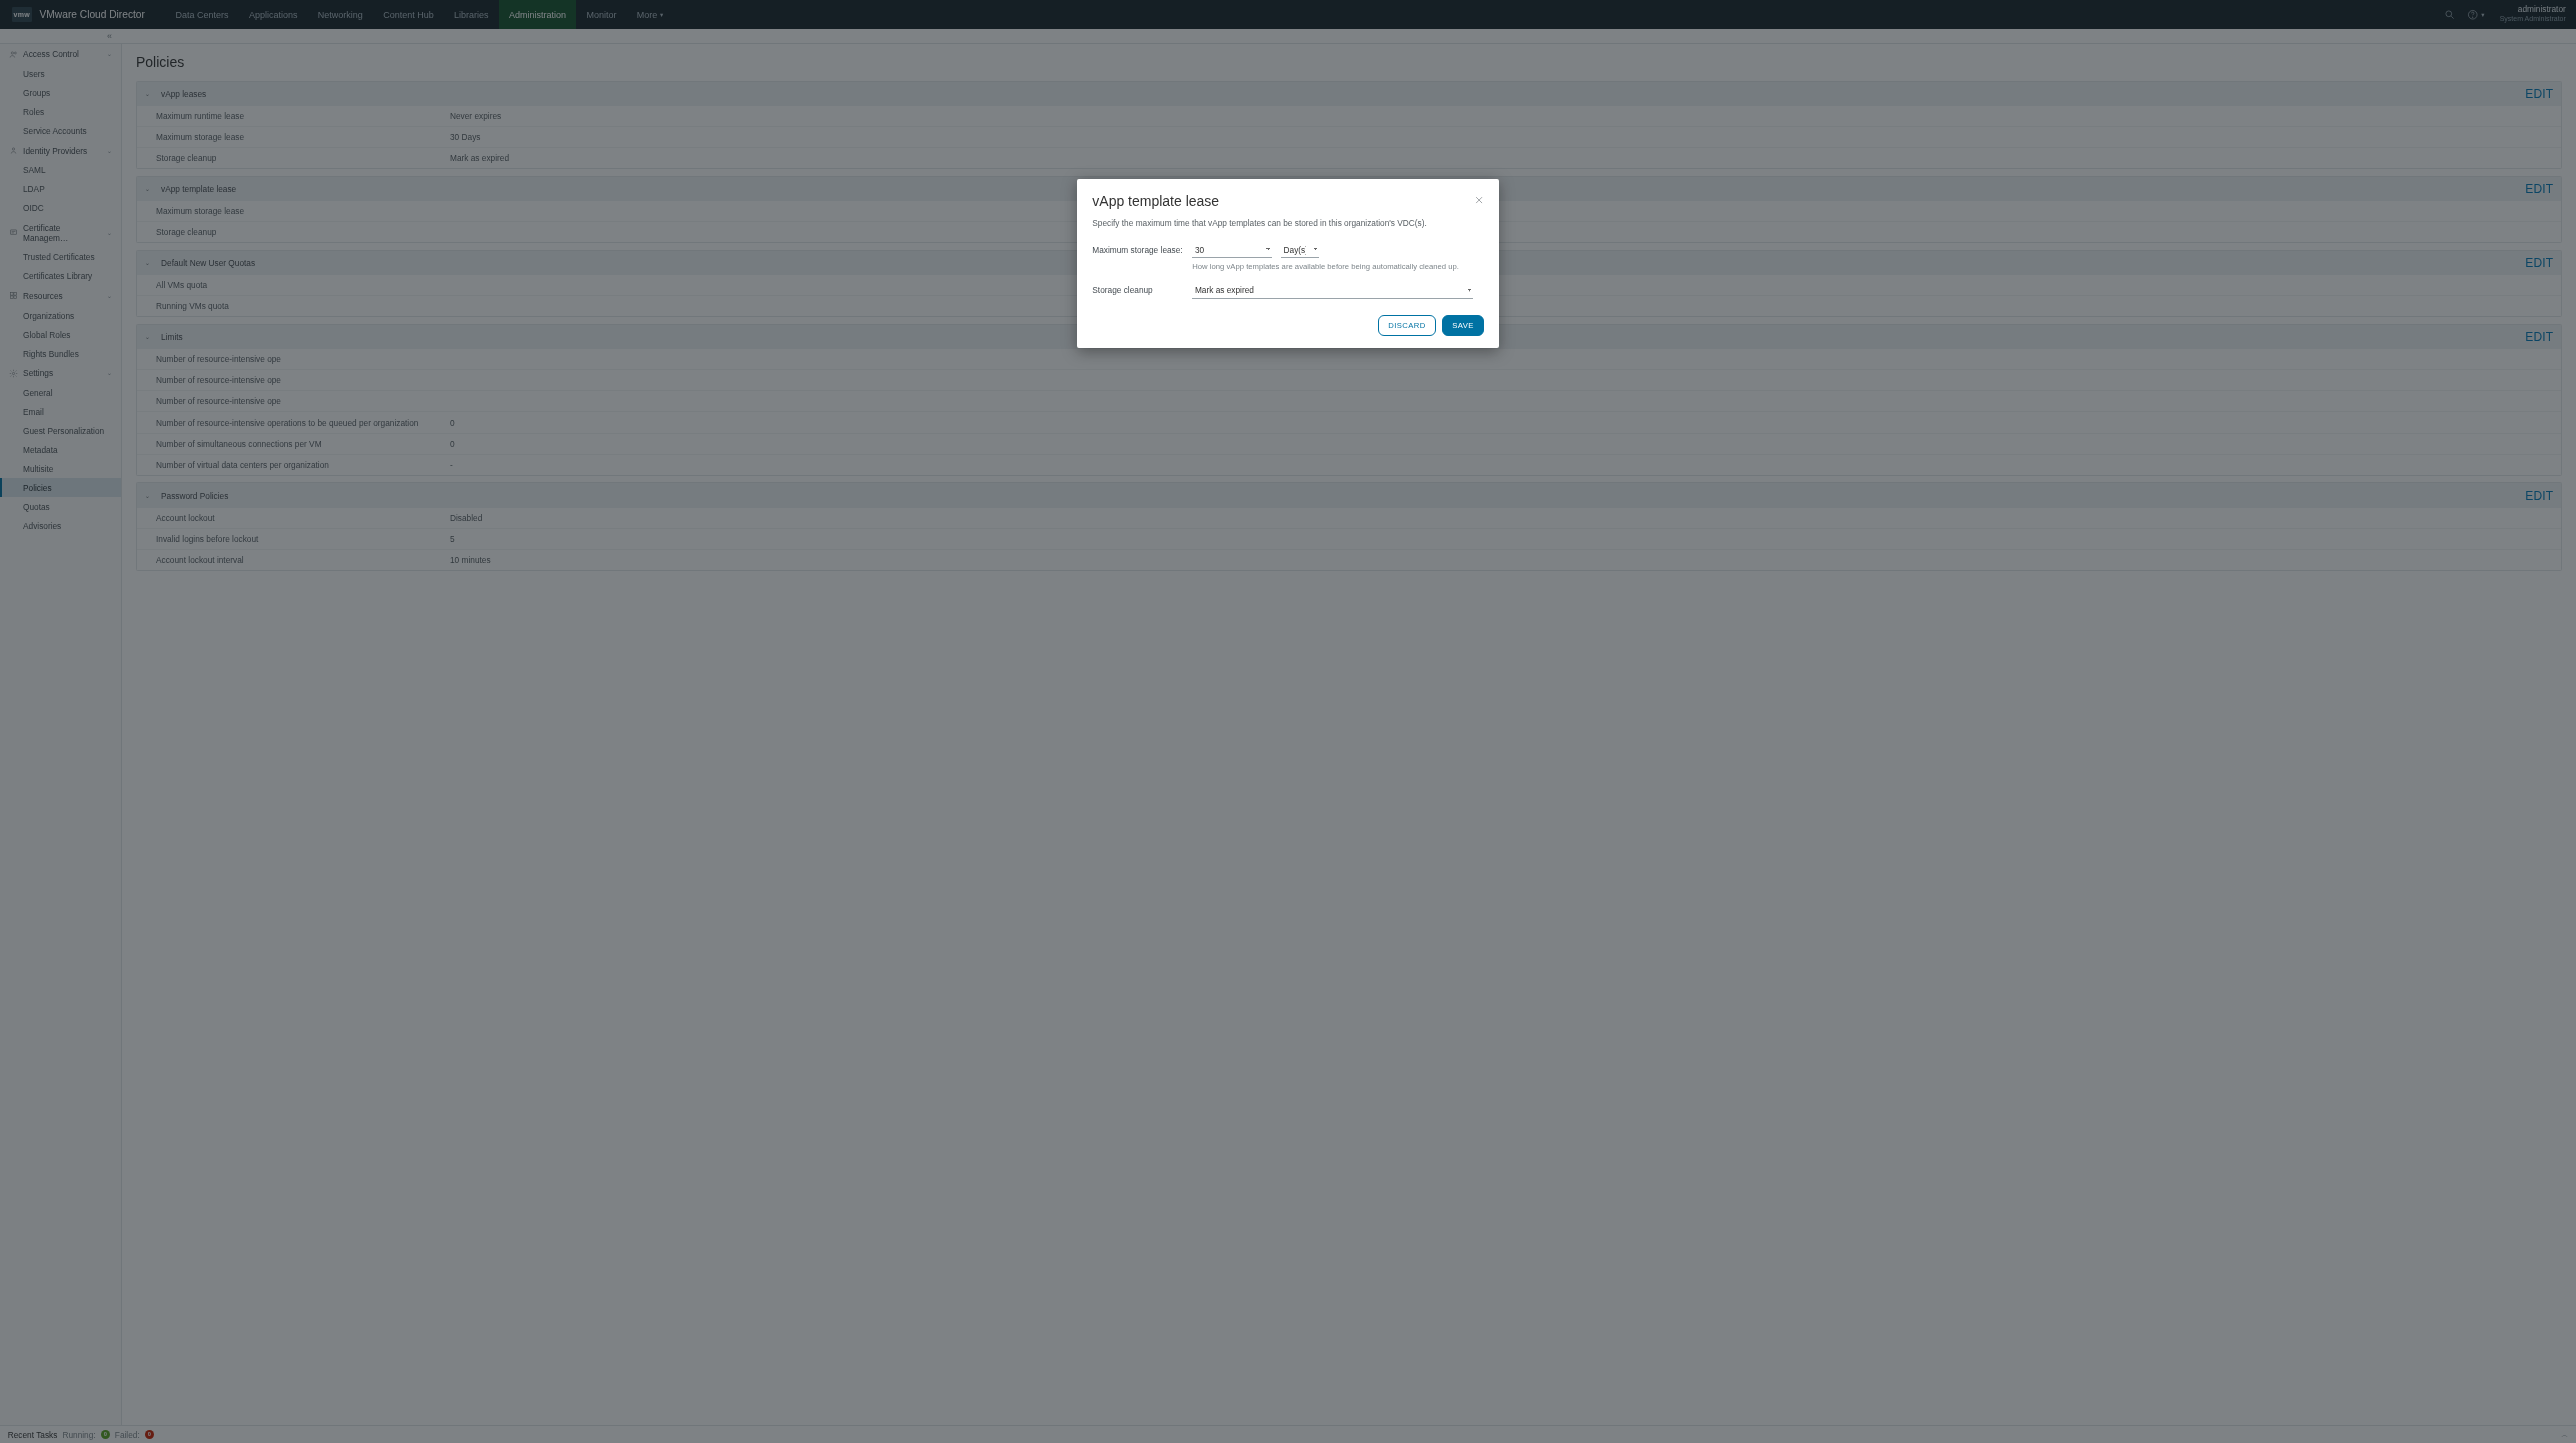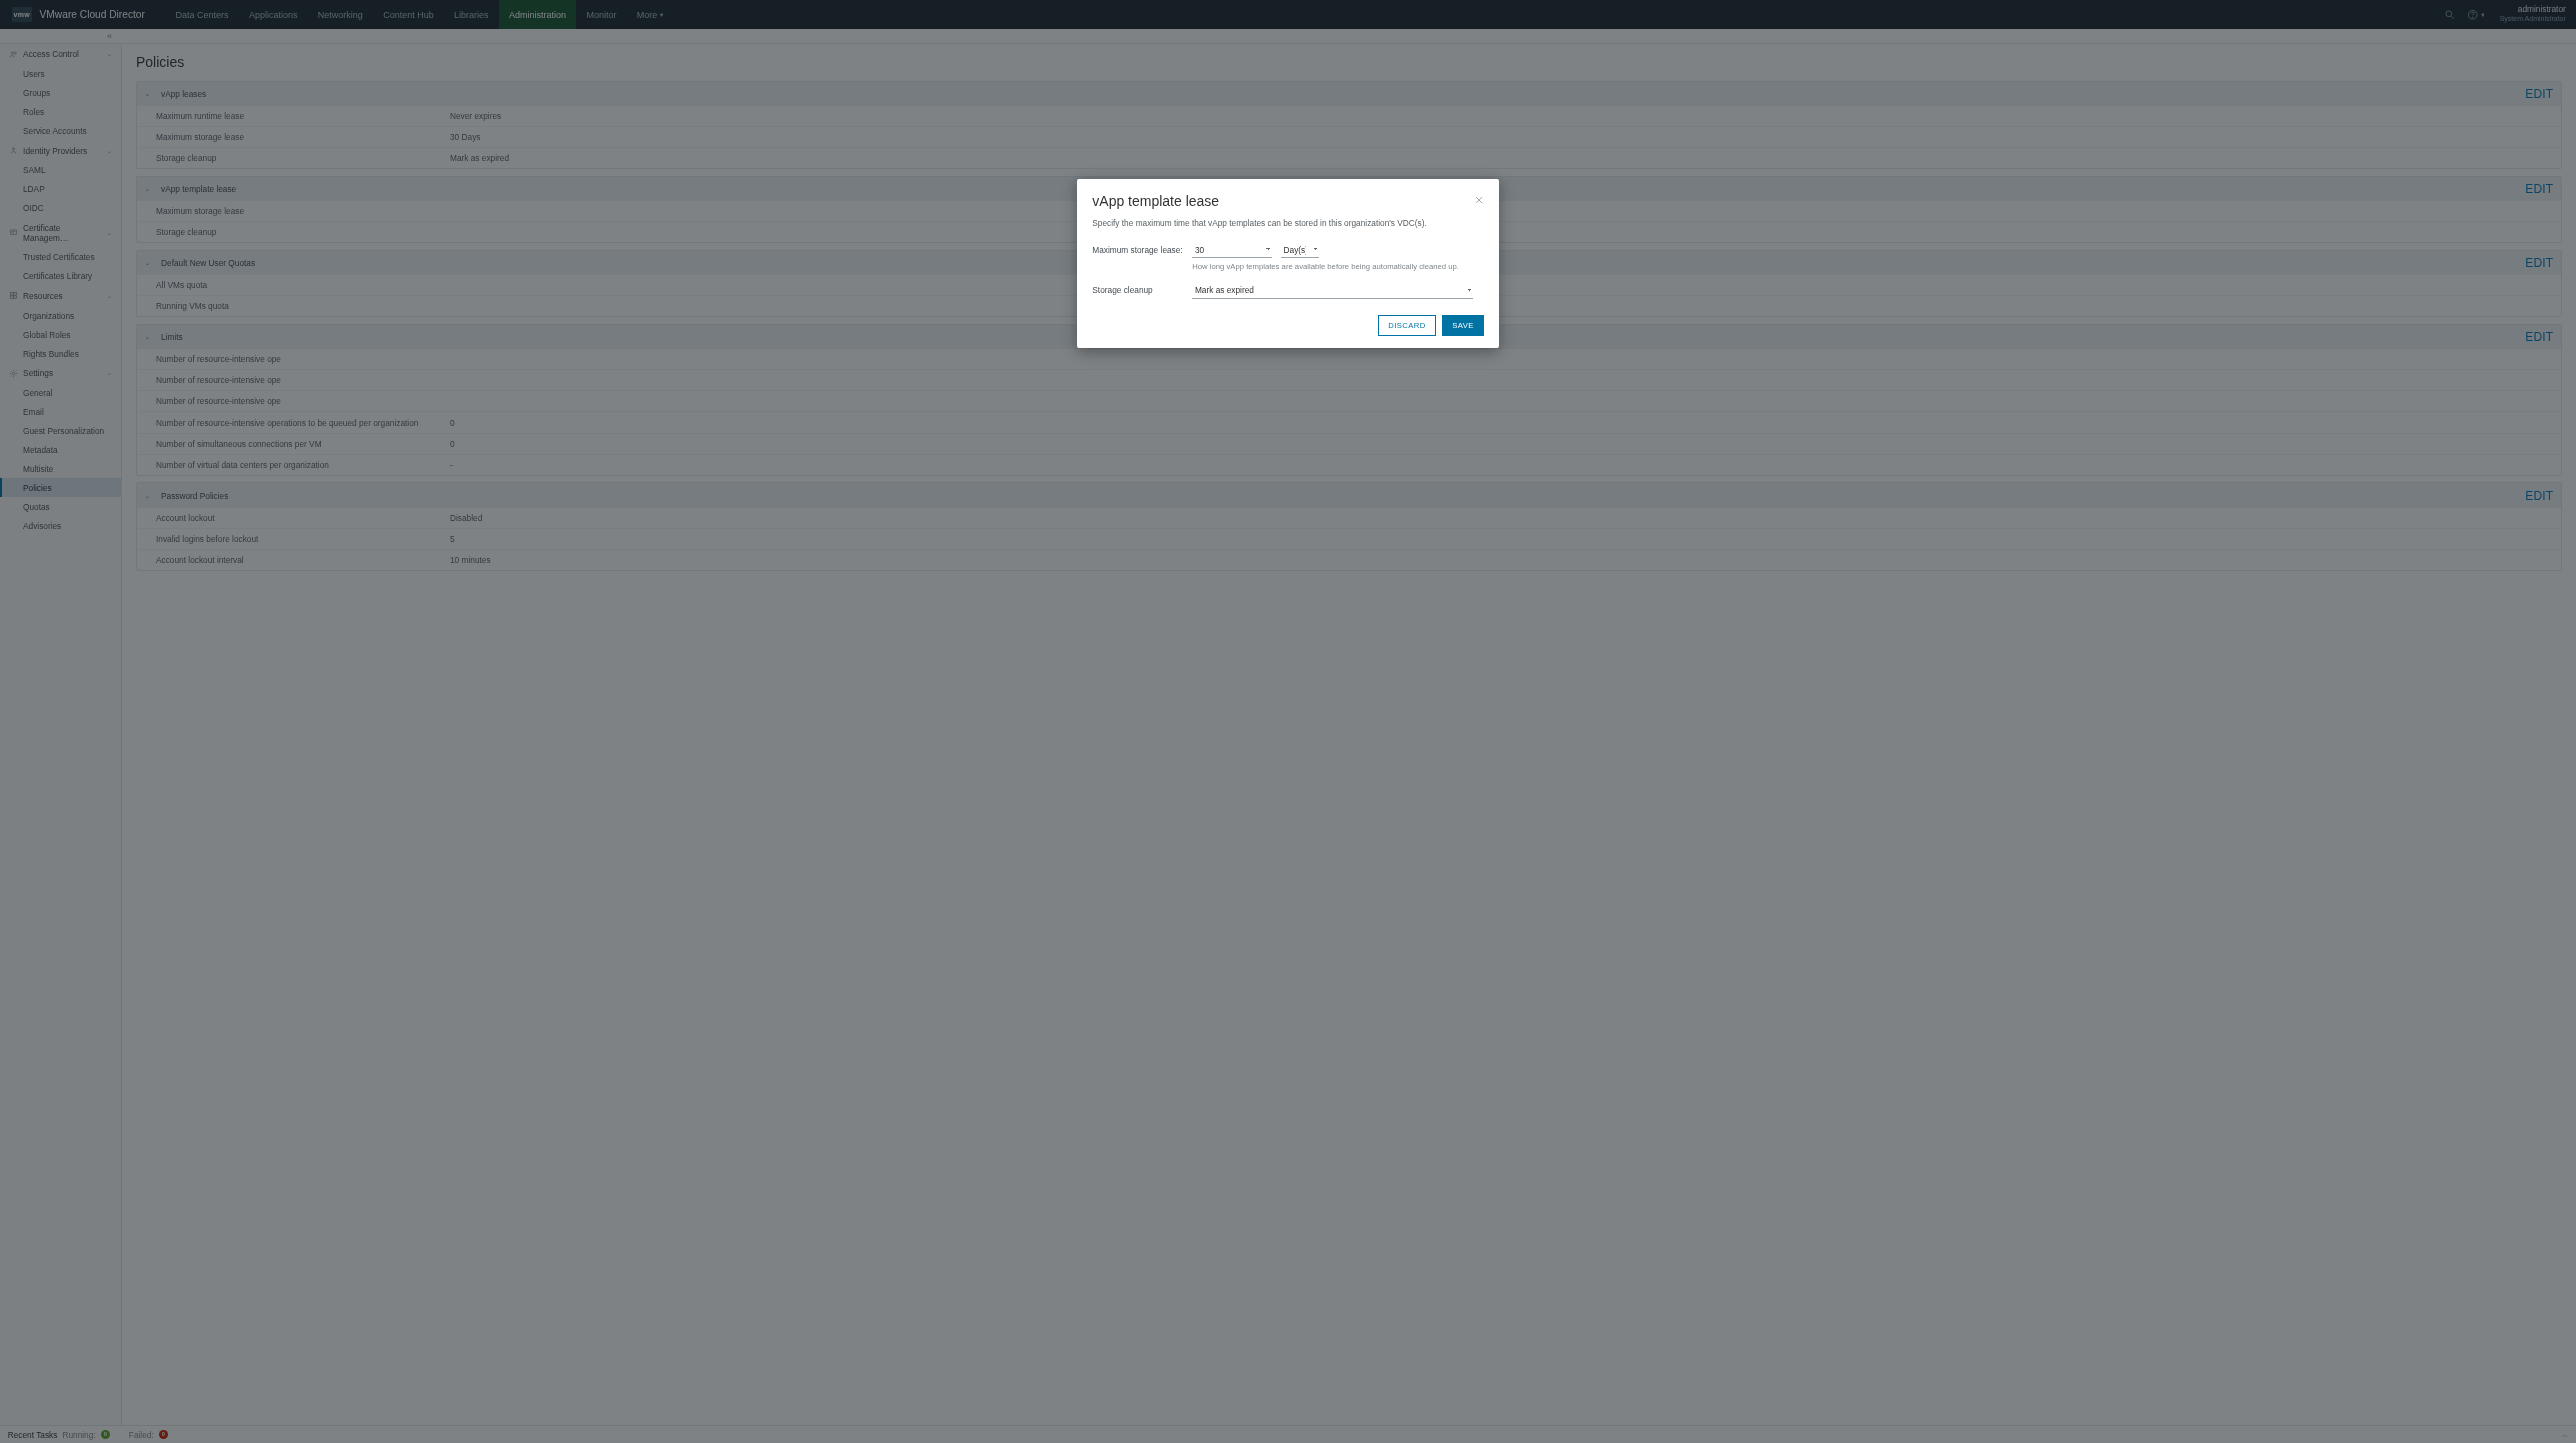--- a/index.html
+++ b/index.html
@@ -80,21 +80,21 @@
   .modal p.desc{font-size:8.3px;color:#575e63;margin:0 0 14px;}
   .form-row{display:flex;align-items:flex-start;margin-bottom:11.5px;font-size:8.3px;}
   .form-row .lbl{width:100px;color:#454c52;padding-top:2.6px;}
   .form-row .ctrl{flex:1;}
   .sel{appearance:none;-webkit-appearance:none;border:none;border-bottom:0.6px solid #9aa3a9;background:transparent;padding:2.6px 12.8px 2.6px 2.6px;font-size:8.3px;color:#333;background-image:linear-gradient(45deg,transparent 50%,#666 50%),linear-gradient(135deg,#666 50%,transparent 50%);background-position:right 3.8px center,right 1.3px center;background-size:2.6px 2.6px,2.6px 2.6px;background-repeat:no-repeat;}
   .sel.wide{width:281px;}
   .sel.num{width:80px;margin-right:6.4px;}
   .sel.unit{width:38px;}
   .hint{font-size:7.7px;color:#7d858a;margin-top:3.8px;}
   .modal-actions{display:flex;justify-content:flex-end;gap:6.4px;margin-top:16.6px;}
-  .btn{font-size:7.7px;letter-spacing:0.4px;font-weight:500;padding:5.1px 9px;border-radius:0;cursor:pointer;}
+  .btn{font-size:7.7px;letter-spacing:0.4px;font-weight:500;padding:5.1px 9px;border-radius:6px;cursor:pointer;}
   .btn-outline{background:#fff;color:var(--blue-btn);border:0.6px solid var(--blue-btn);}
   .btn-primary{background:var(--blue-btn);color:#fff;border:0.6px solid var(--blue-btn);}
 </style>
 </head>
 <body>
 
 <div class="top-header">
   <div class="logo-box">vmw</div>
   <div class="app-title">VMware Cloud Director</div>
   <div class="top-tabs" id="top-tabs">
@@ -315,21 +315,21 @@
           </div>
         </div>
       </div>
   </div>
 </div>
 
 <div class="tasks-bar">
   <span style="color:#333;font-weight:500;">Recent Tasks</span>
   <span style="color:#7d858a;">Running:</span>
   <span class="dot ok">0</span>
-  <span style="color:#7d858a;margin-left:14px;">Failed:</span>
+  <span style="color:#7d858a;margin-left:0;">Failed:</span>
   <span class="dot err">0</span>
   <span class="chev">︿</span>
 </div>
 
 <div class="overlay">
   <div class="modal">
     <div class="modal-head">
       <div class="modal-title">vApp template lease</div>
       <span class="modal-close">
         <svg viewBox="0 0 24 24" fill="none">

